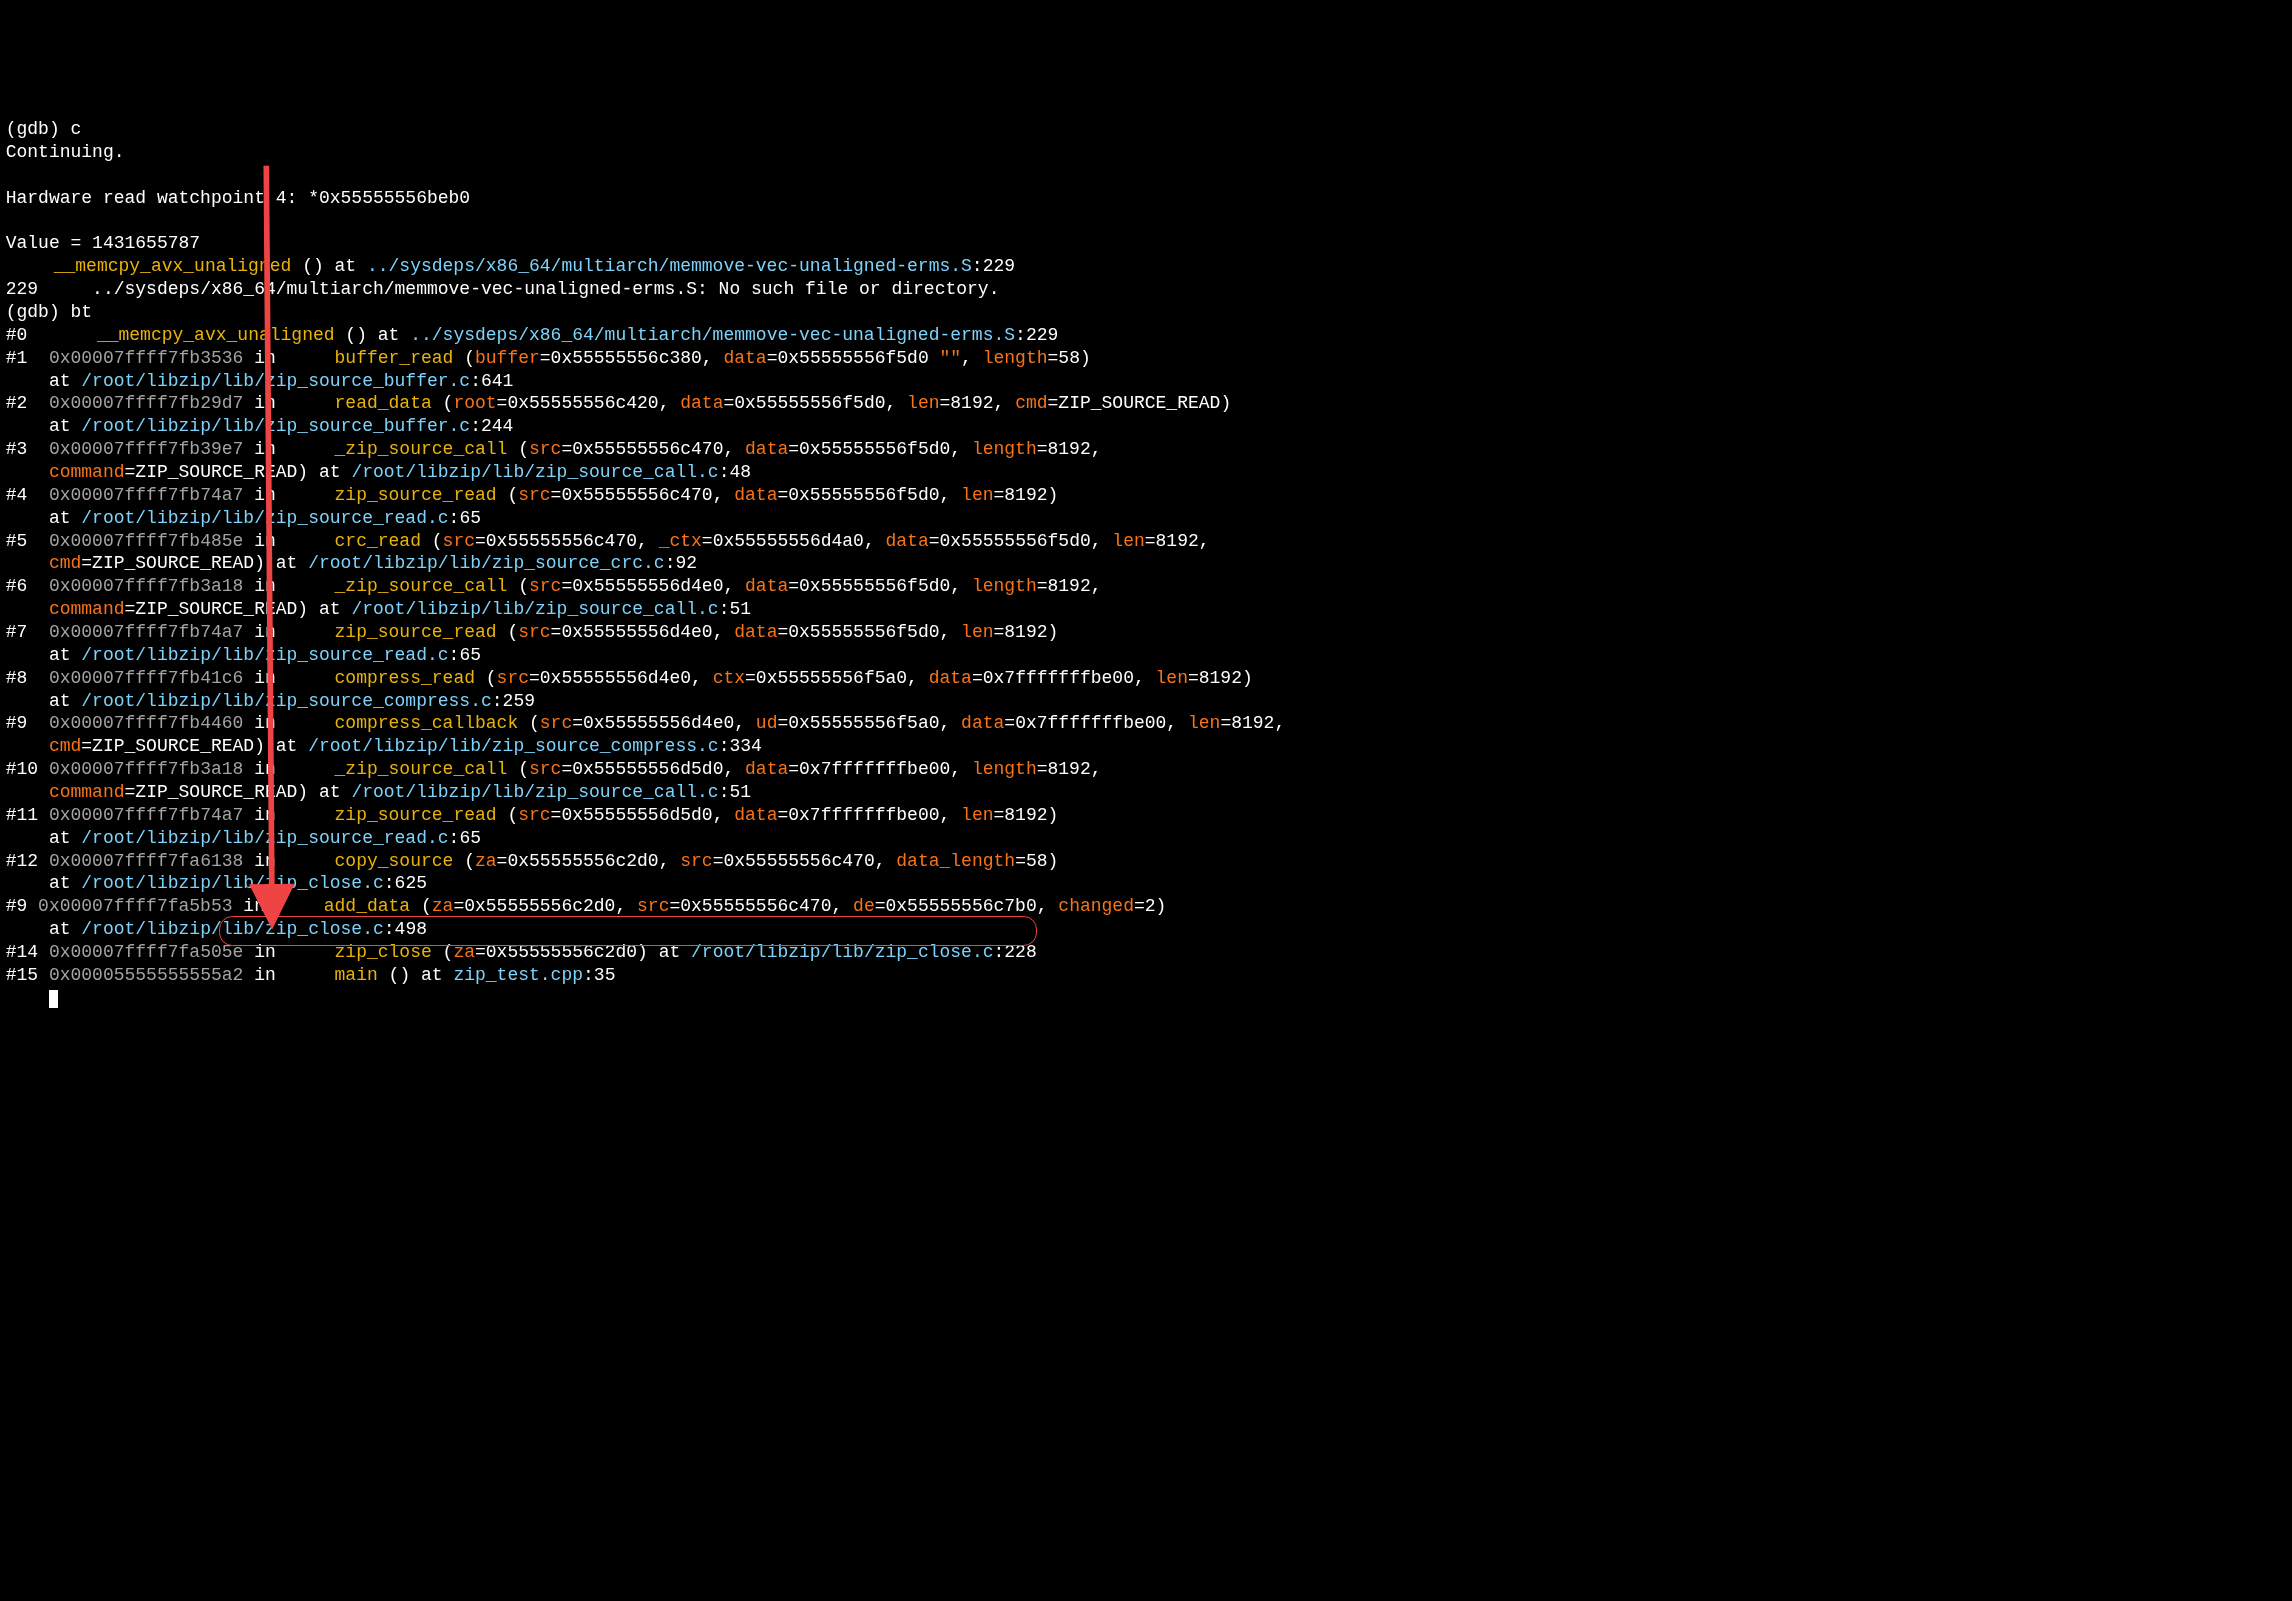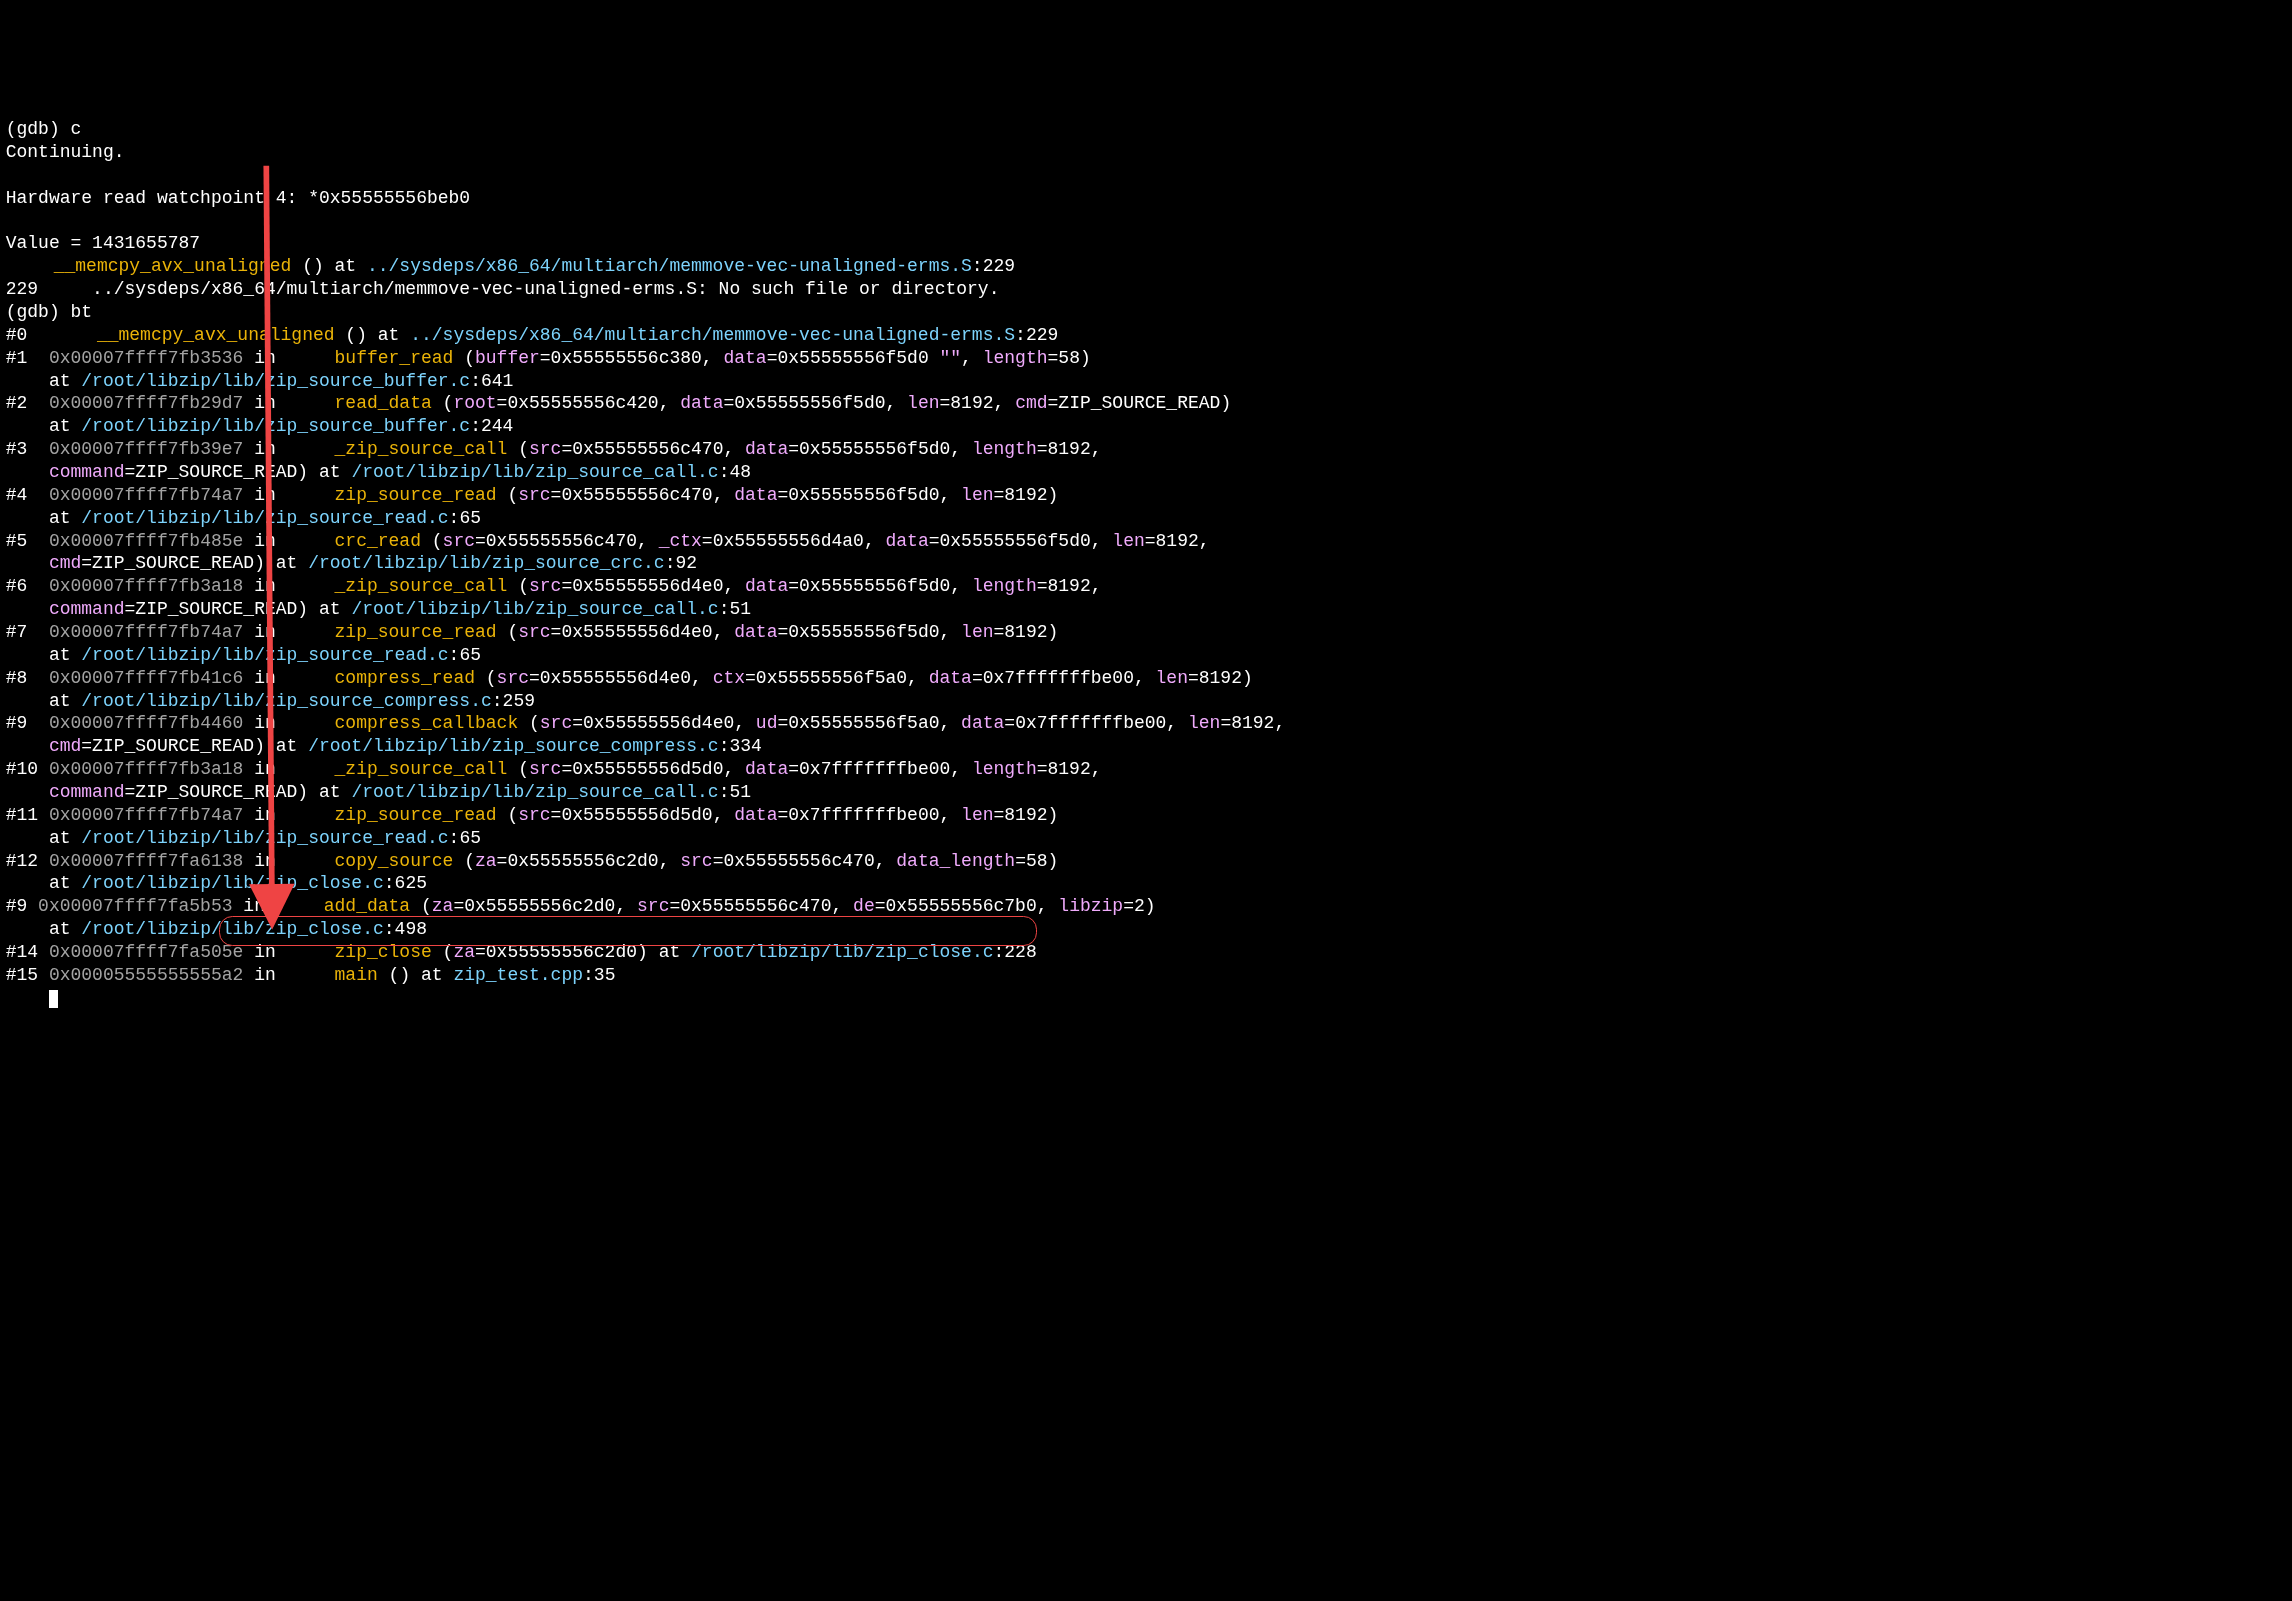--- a/index.html
+++ b/index.html
@@ -8,21 +8,21 @@
     font-family: 'Courier New', Courier, monospace;
     font-size: 18px;
     line-height: 1.27;
     margin: 0;
     padding: 3.8px 5.7px;
     white-space: pre;
   }
   .terminal {
     position: relative;
   }
-  .cyan { color: #f0abfc; }
+  .cyan { color: #f97316; }
   .blue { color: #a3a3a3; }
   .green { color: #7dd3fc; }
   .yellow { color: #eab308; margin-left: 48px; }
   .arrow-overlay {
     position: absolute;
     pointer-events: none;
     z-index: 10;
   }
   .highlight-box {
     position: absolute;
@@ -72,21 +72,21 @@
 <span>#8  </span><span class="blue">0x00007ffff7fb41c6</span><span> in </span><span class="yellow">compress_read</span><span> (</span><span class="cyan">src</span><span>=0x55555556d4e0, </span><span class="cyan">ctx</span><span>=0x55555556f5a0, </span><span class="cyan">data</span><span>=0x7fffffffbe00, </span><span class="cyan">len</span><span>=8192)</span>
 <span>    at </span><span class="green">/root/libzip/lib/zip_source_compress.c</span><span>:</span><span>259</span>
 <span>#9  </span><span class="blue">0x00007ffff7fb4460</span><span> in </span><span class="yellow">compress_callback</span><span> (</span><span class="cyan">src</span><span>=0x55555556d4e0, </span><span class="cyan">ud</span><span>=0x55555556f5a0, </span><span class="cyan">data</span><span>=0x7fffffffbe00, </span><span class="cyan">len</span><span>=8192, </span>
 <span>    </span><span class="cyan">cmd</span><span>=ZIP_SOURCE_READ) at </span><span class="green">/root/libzip/lib/zip_source_compress.c</span><span>:</span><span>334</span>
 <span>#10 </span><span class="blue">0x00007ffff7fb3a18</span><span> in </span><span class="yellow">_zip_source_call</span><span> (</span><span class="cyan">src</span><span>=0x55555556d5d0, </span><span class="cyan">data</span><span>=0x7fffffffbe00, </span><span class="cyan">length</span><span>=8192, </span>
 <span>    </span><span class="cyan">command</span><span>=ZIP_SOURCE_READ) at </span><span class="green">/root/libzip/lib/zip_source_call.c</span><span>:</span><span>51</span>
 <span>#11 </span><span class="blue">0x00007ffff7fb74a7</span><span> in </span><span class="yellow">zip_source_read</span><span> (</span><span class="cyan">src</span><span>=0x55555556d5d0, </span><span class="cyan">data</span><span>=0x7fffffffbe00, </span><span class="cyan">len</span><span>=8192)</span>
 <span>    at </span><span class="green">/root/libzip/lib/zip_source_read.c</span><span>:</span><span>65</span>
 <span>#12 </span><span class="blue">0x00007ffff7fa6138</span><span> in </span><span class="yellow">copy_source</span><span> (</span><span class="cyan">za</span><span>=0x55555556c2d0, </span><span class="cyan">src</span><span>=0x55555556c470, </span><span class="cyan">data_length</span><span>=58)</span>
 <span>    at </span><span class="green">/root/libzip/lib/zip_close.c</span><span>:</span><span>625</span>
-<span>#9 </span><span class="blue">0x00007ffff7fa5b53</span><span> in </span><span class="yellow">add_data</span><span> (</span><span class="cyan">za</span><span>=0x55555556c2d0, </span><span class="cyan">src</span><span>=0x55555556c470, </span><span class="cyan">de</span><span>=0x55555556c7b0, </span><span class="cyan">libzip</span><span>=2)</span>
+<span>#9 </span><span class="blue">0x00007ffff7fa5b53</span><span> in </span><span class="yellow">add_data</span><span> (</span><span class="cyan">za</span><span>=0x55555556c2d0, </span><span class="cyan">src</span><span>=0x55555556c470, </span><span class="cyan">de</span><span>=0x55555556c7b0, </span><span class="cyan">changed</span><span>=2)</span>
 <span>    at </span><span class="green">/root/libzip/lib/zip_close.c</span><span>:</span><span>498</span>
 <span>#14 </span><span class="blue">0x00007ffff7fa505e</span><span> in </span><span class="yellow">zip_close</span><span> (</span><span class="cyan">za</span><span>=0x55555556c2d0) at </span><span class="green">/root/libzip/lib/zip_close.c</span><span>:</span><span>228</span>
 <span>#15 </span><span class="blue">0x00005555555555a2</span><span> in </span><span class="yellow">main</span><span> () at </span><span class="green">zip_test.cpp</span><span>:</span><span>35</span>
     <span class="cursor"></span>
 
 <div class="highlight-box" id="highlight-box" style="top: 821px; left: 213px; width: 816px; height: 27.6px;"></div>
 
 <svg class="arrow-overlay" id="arrow-svg" style="top:0;left:0;width:380px;height:856px;" viewBox="0 0 400 900" width="380" height="856">
   <defs>
     <marker id="arrowhead" markerWidth="12" markerHeight="12" refX="6" refY="6" orient="auto">

